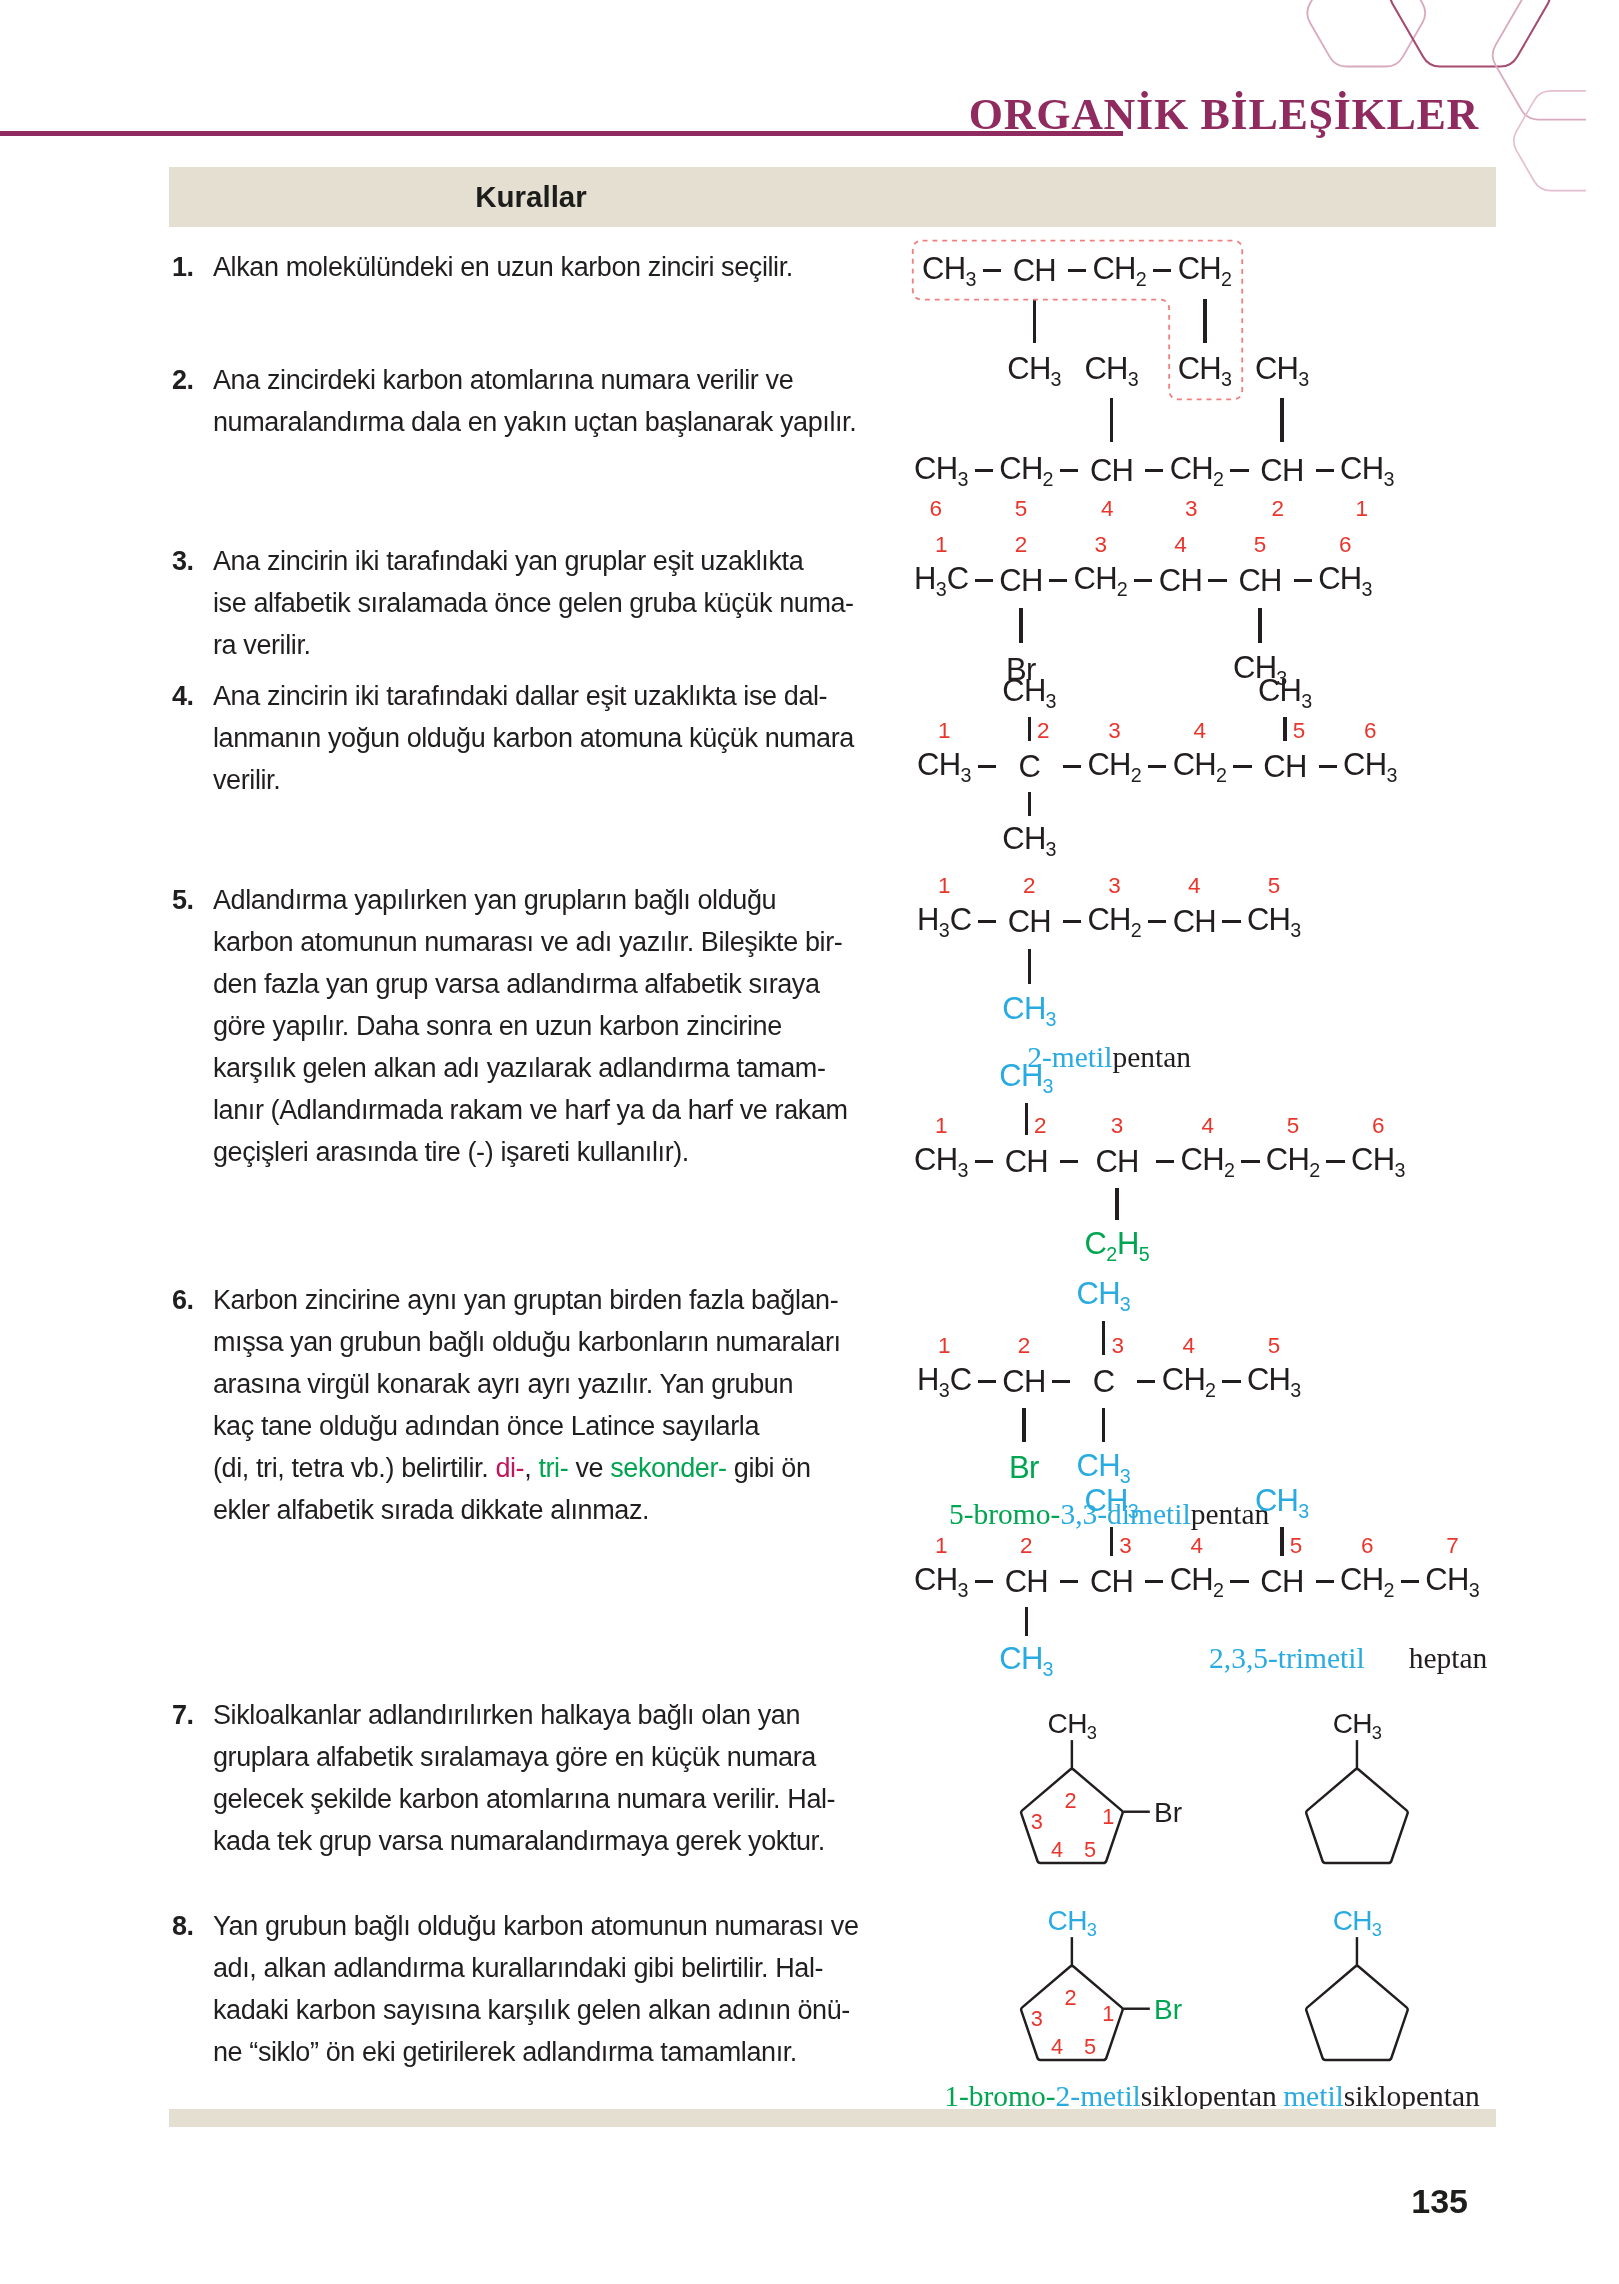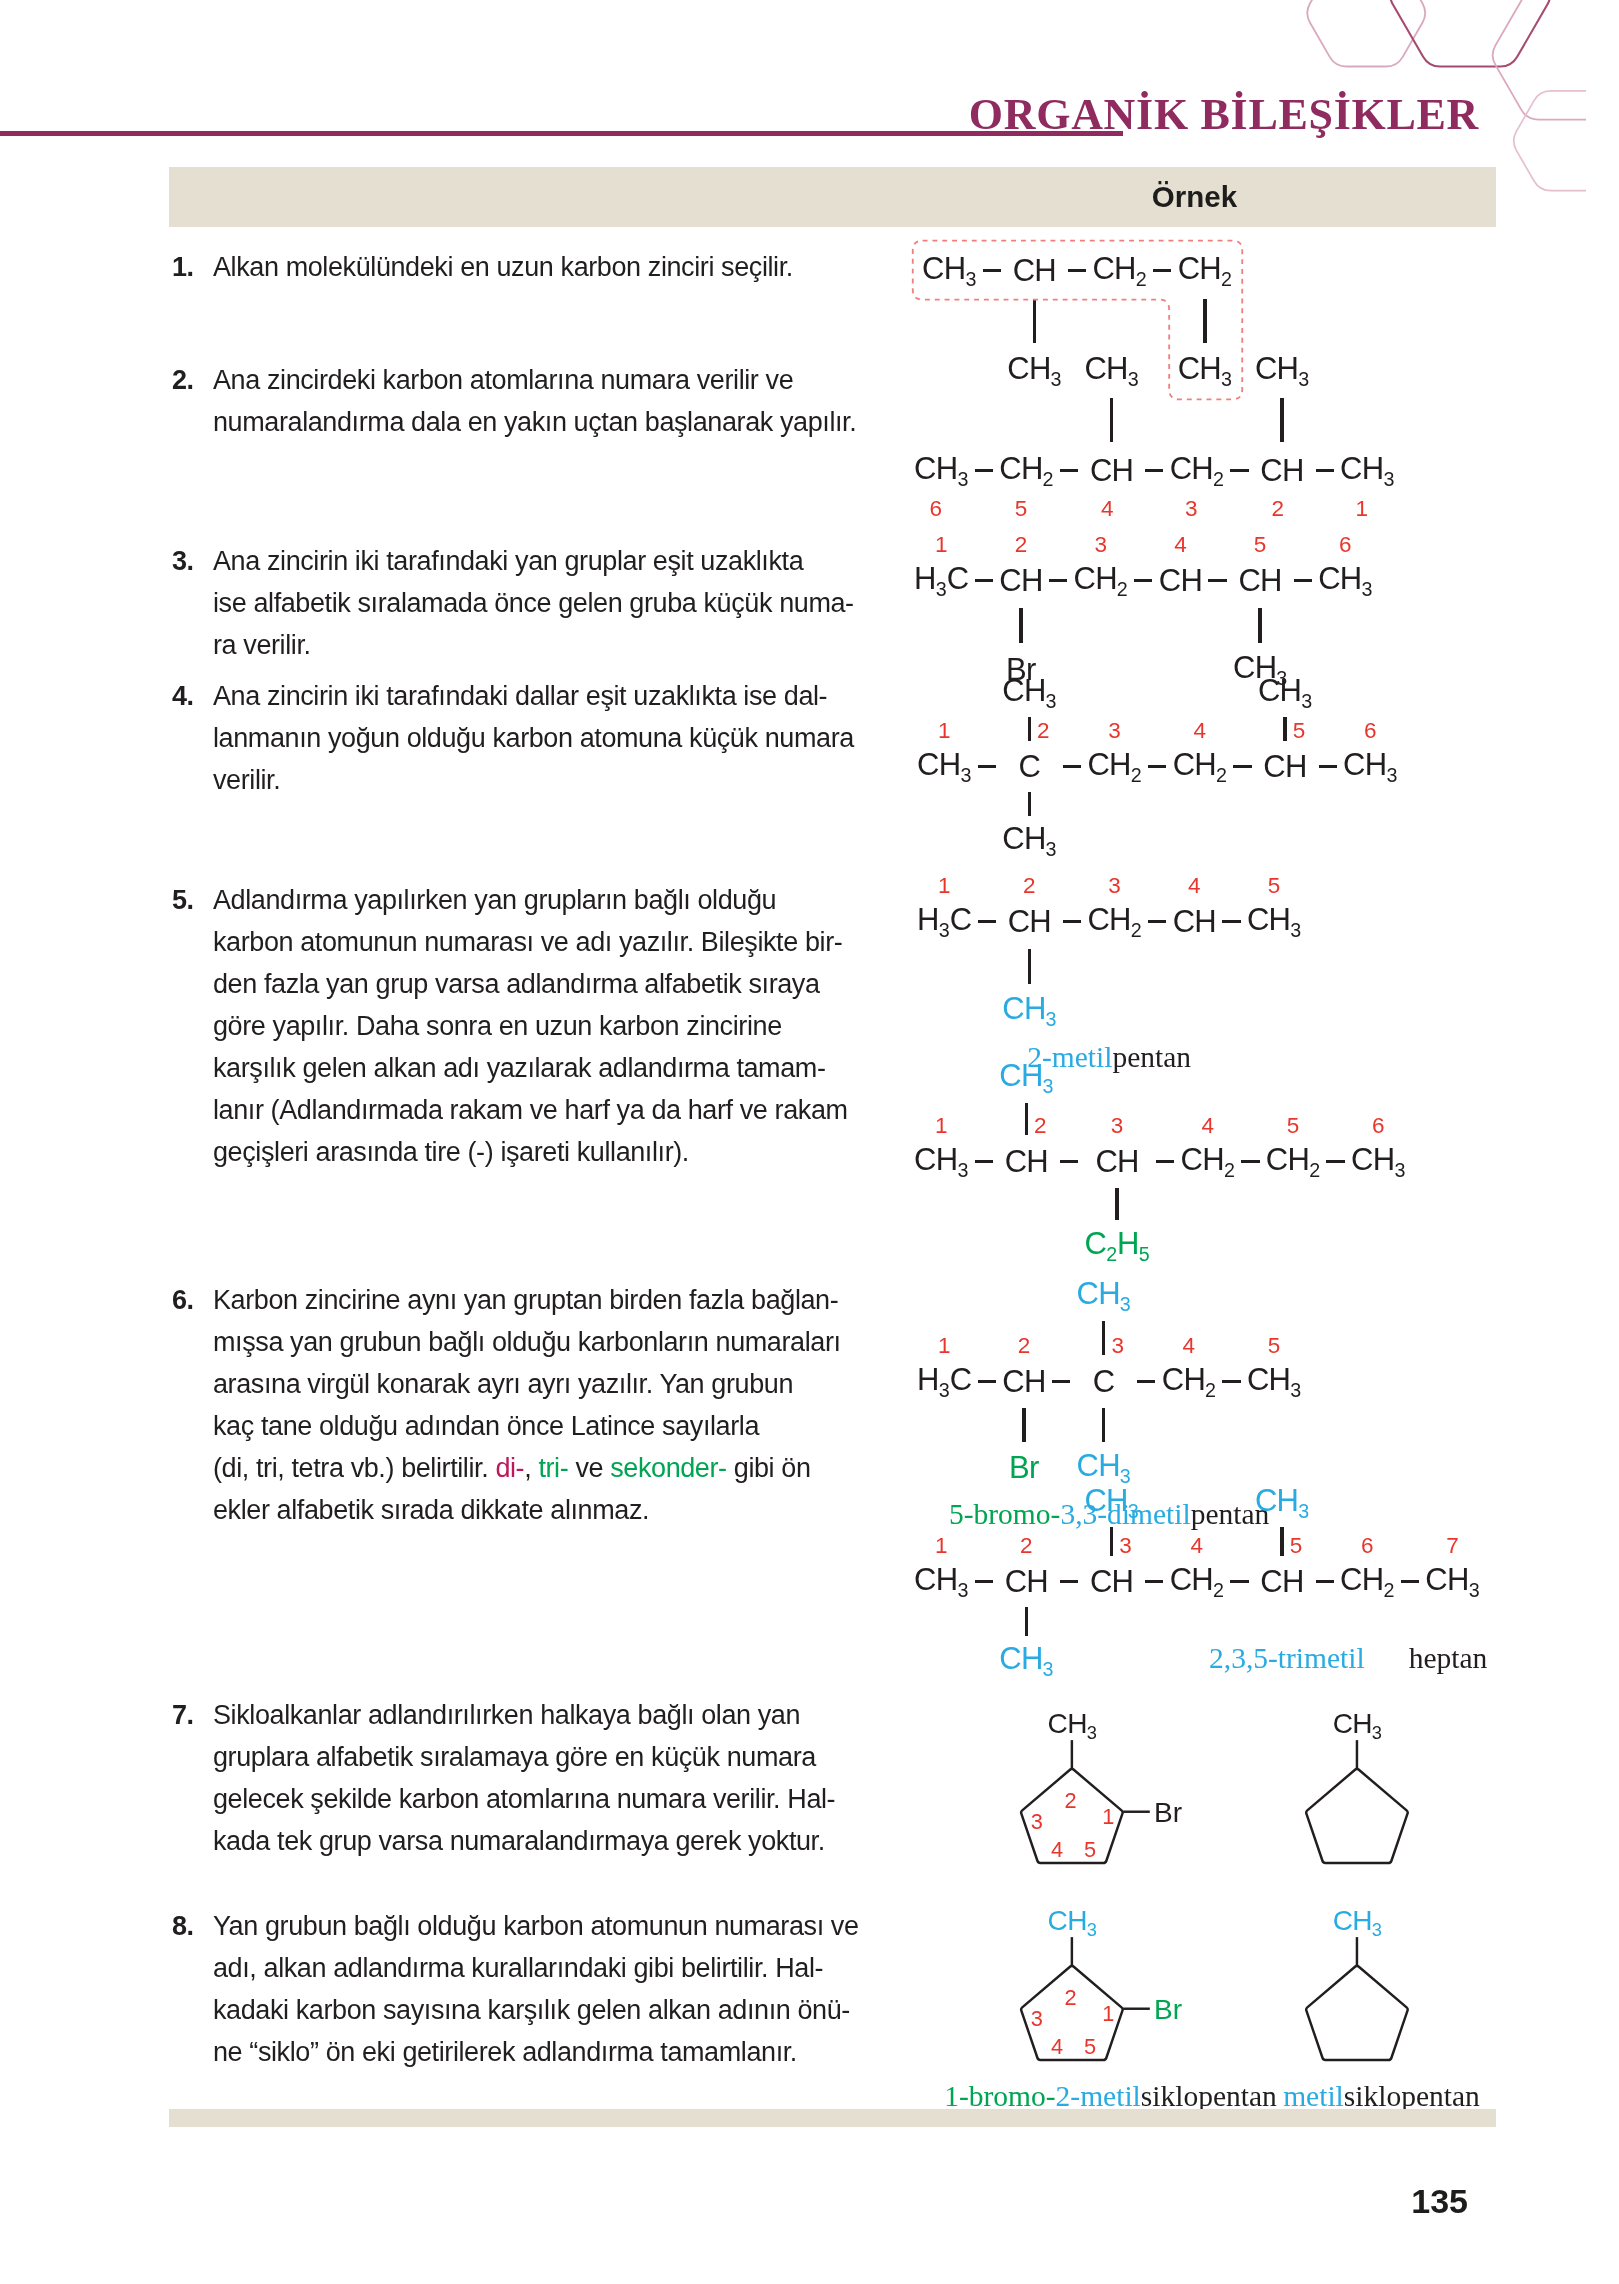--- a/index.html
+++ b/index.html
@@ -79,21 +79,21 @@
       <path d="M 190.0 31.9 L 162.0 80.4 Q 154 94.2102355330306 138.0 94.2 L 82.0 94.2 Q 66.00000000000003 94.21023553303061 58.0 80.4 L 30.0 31.9 Q 22 18.00000000000001 30.0 4.1 L 58.0 -44.4 Q 65.99999999999996 -58.210235533030584 82.0 -58.2 L 138.0 -58.2 Q 154 -58.2102355330306 162.0 -44.4 L 190.0 4.1 Q 198 18 190.0 31.9 Z" stroke="#d9a9bf" stroke-width="2.6" fill="none"></path>
       <path d="M 368.0 5.9 L 325.0 80.3 Q 317 94.19099764656376 301.0 94.2 L 215.0 94.2 Q 199.00000000000003 94.19099764656377 191.0 80.3 L 148.0 5.9 Q 140 -7.999999999999986 148.0 -21.9 L 191.0 -96.3 Q 198.99999999999994 -110.19099764656373 215.0 -110.2 L 301.0 -110.2 Q 317 -110.19099764656376 325.0 -96.3 L 368.0 -21.9 Q 376 -8 368.0 5.9 Z" stroke="#a54b71" stroke-width="3" fill="none"></path>
       <path d="M 490.0 91.9 L 453.0 155.9 Q 445 169.79869280115048 429.0 169.8 L 355.0 169.8 Q 339 169.7986928011505 331.0 155.9 L 294.0 91.9 Q 286 78.00000000000001 294.0 64.1 L 331.0 0.1 Q 338.99999999999994 -13.798692801150466 355.0 -13.8 L 429.0 -13.8 Q 445 -13.798692801150494 453.0 0.1 L 490.0 64.1 Q 498 78 490.0 91.9 Z" stroke="#d9a9bf" stroke-width="2.6" fill="none"></path>
       <path d="M 472.0 213.9 L 447.0 257.2 Q 439 271.01408311032395 423.0 271.0 L 373.0 271.0 Q 357 271.014083110324 349.0 257.2 L 324.0 213.9 Q 316 200 324.0 186.1 L 349.0 142.8 Q 356.99999999999994 128.98591688967605 373.0 129.0 L 423.0 129.0 Q 439 128.98591688967605 447.0 142.8 L 472.0 186.1 Q 480 200 472.0 213.9 Z" stroke="#e4bfd0" stroke-width="2.4" fill="none"></path>
     </svg>
 
   <div class="title-line"></div>
   <div class="page-title">ORGANİK BİLEŞİKLER</div>
 
   <div class="thead">
-    <div class="c2">Örnek</div>
+    <div class="c1">Kurallar</div>
   </div>
 
   <div id="rules">
       <div class="rule r1">
         <span class="rnum">1.</span>
         <div class="rtext"><span>Alkan molekülündeki en uzun karbon zinciri seçilir.</span></div>
       </div>
       <div class="rule r2">
         <span class="rnum">2.</span>
         <div class="rtext"><span>Ana zincirdeki karbon atomlarına numara verilir ve

